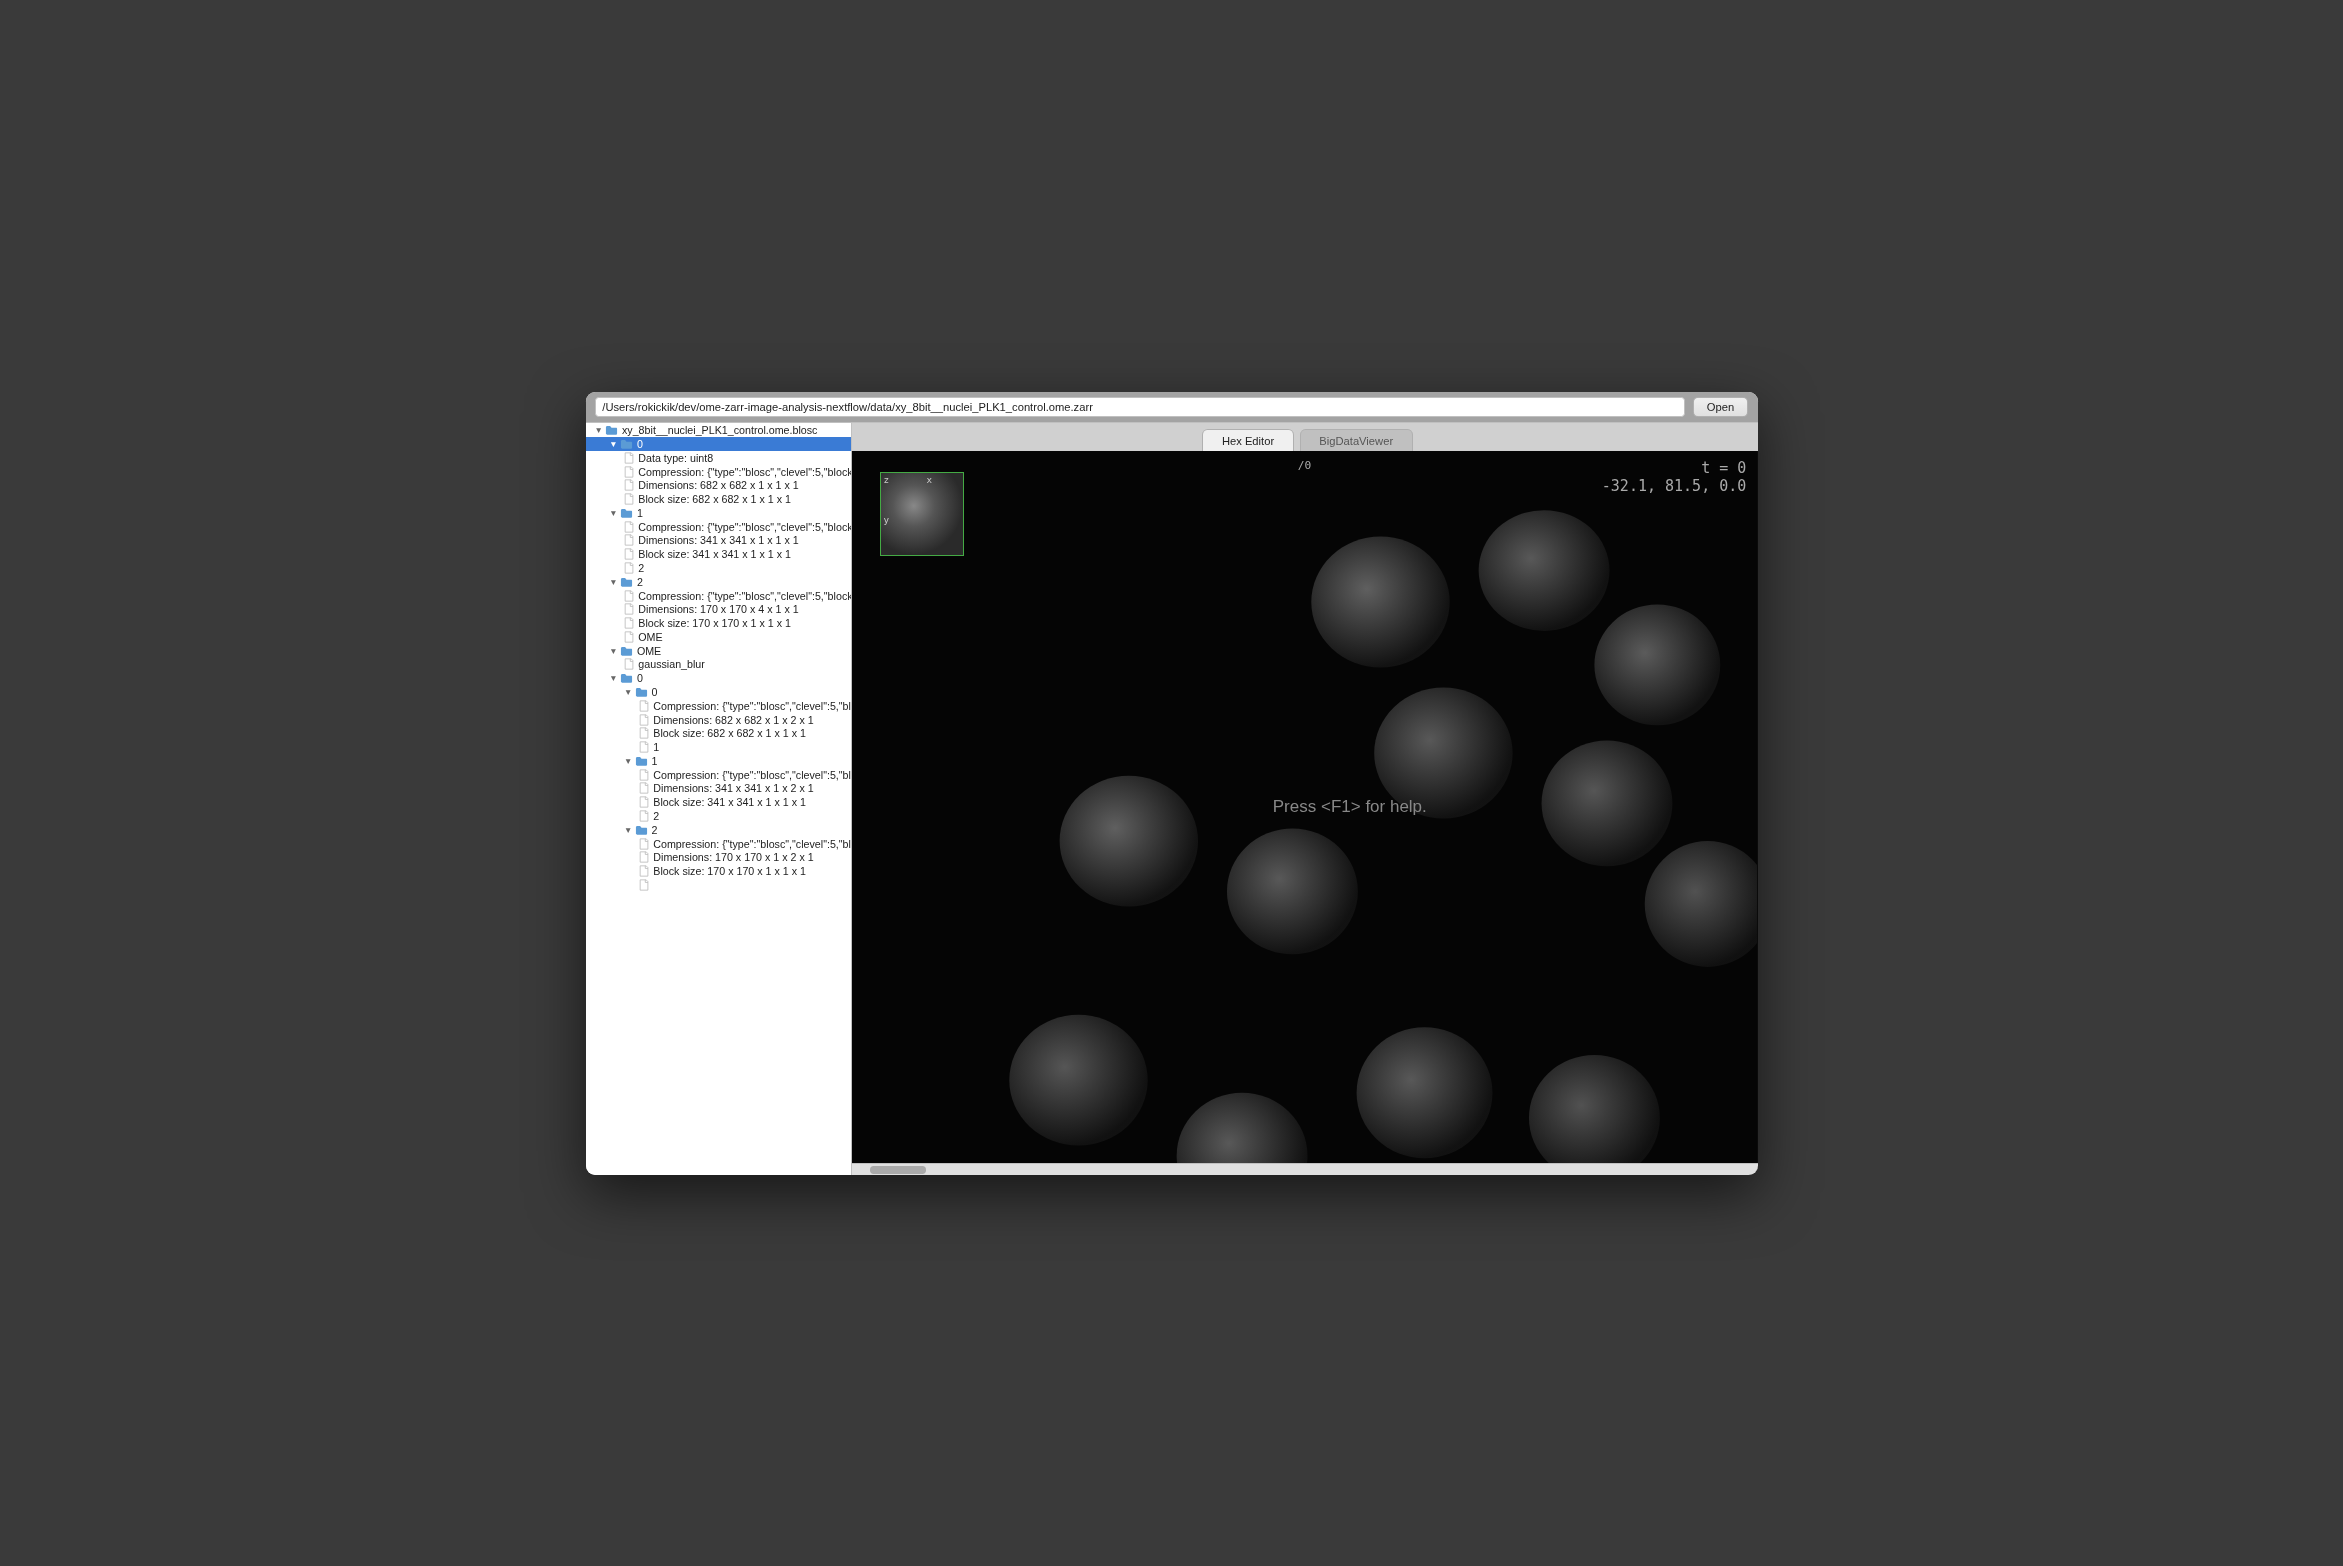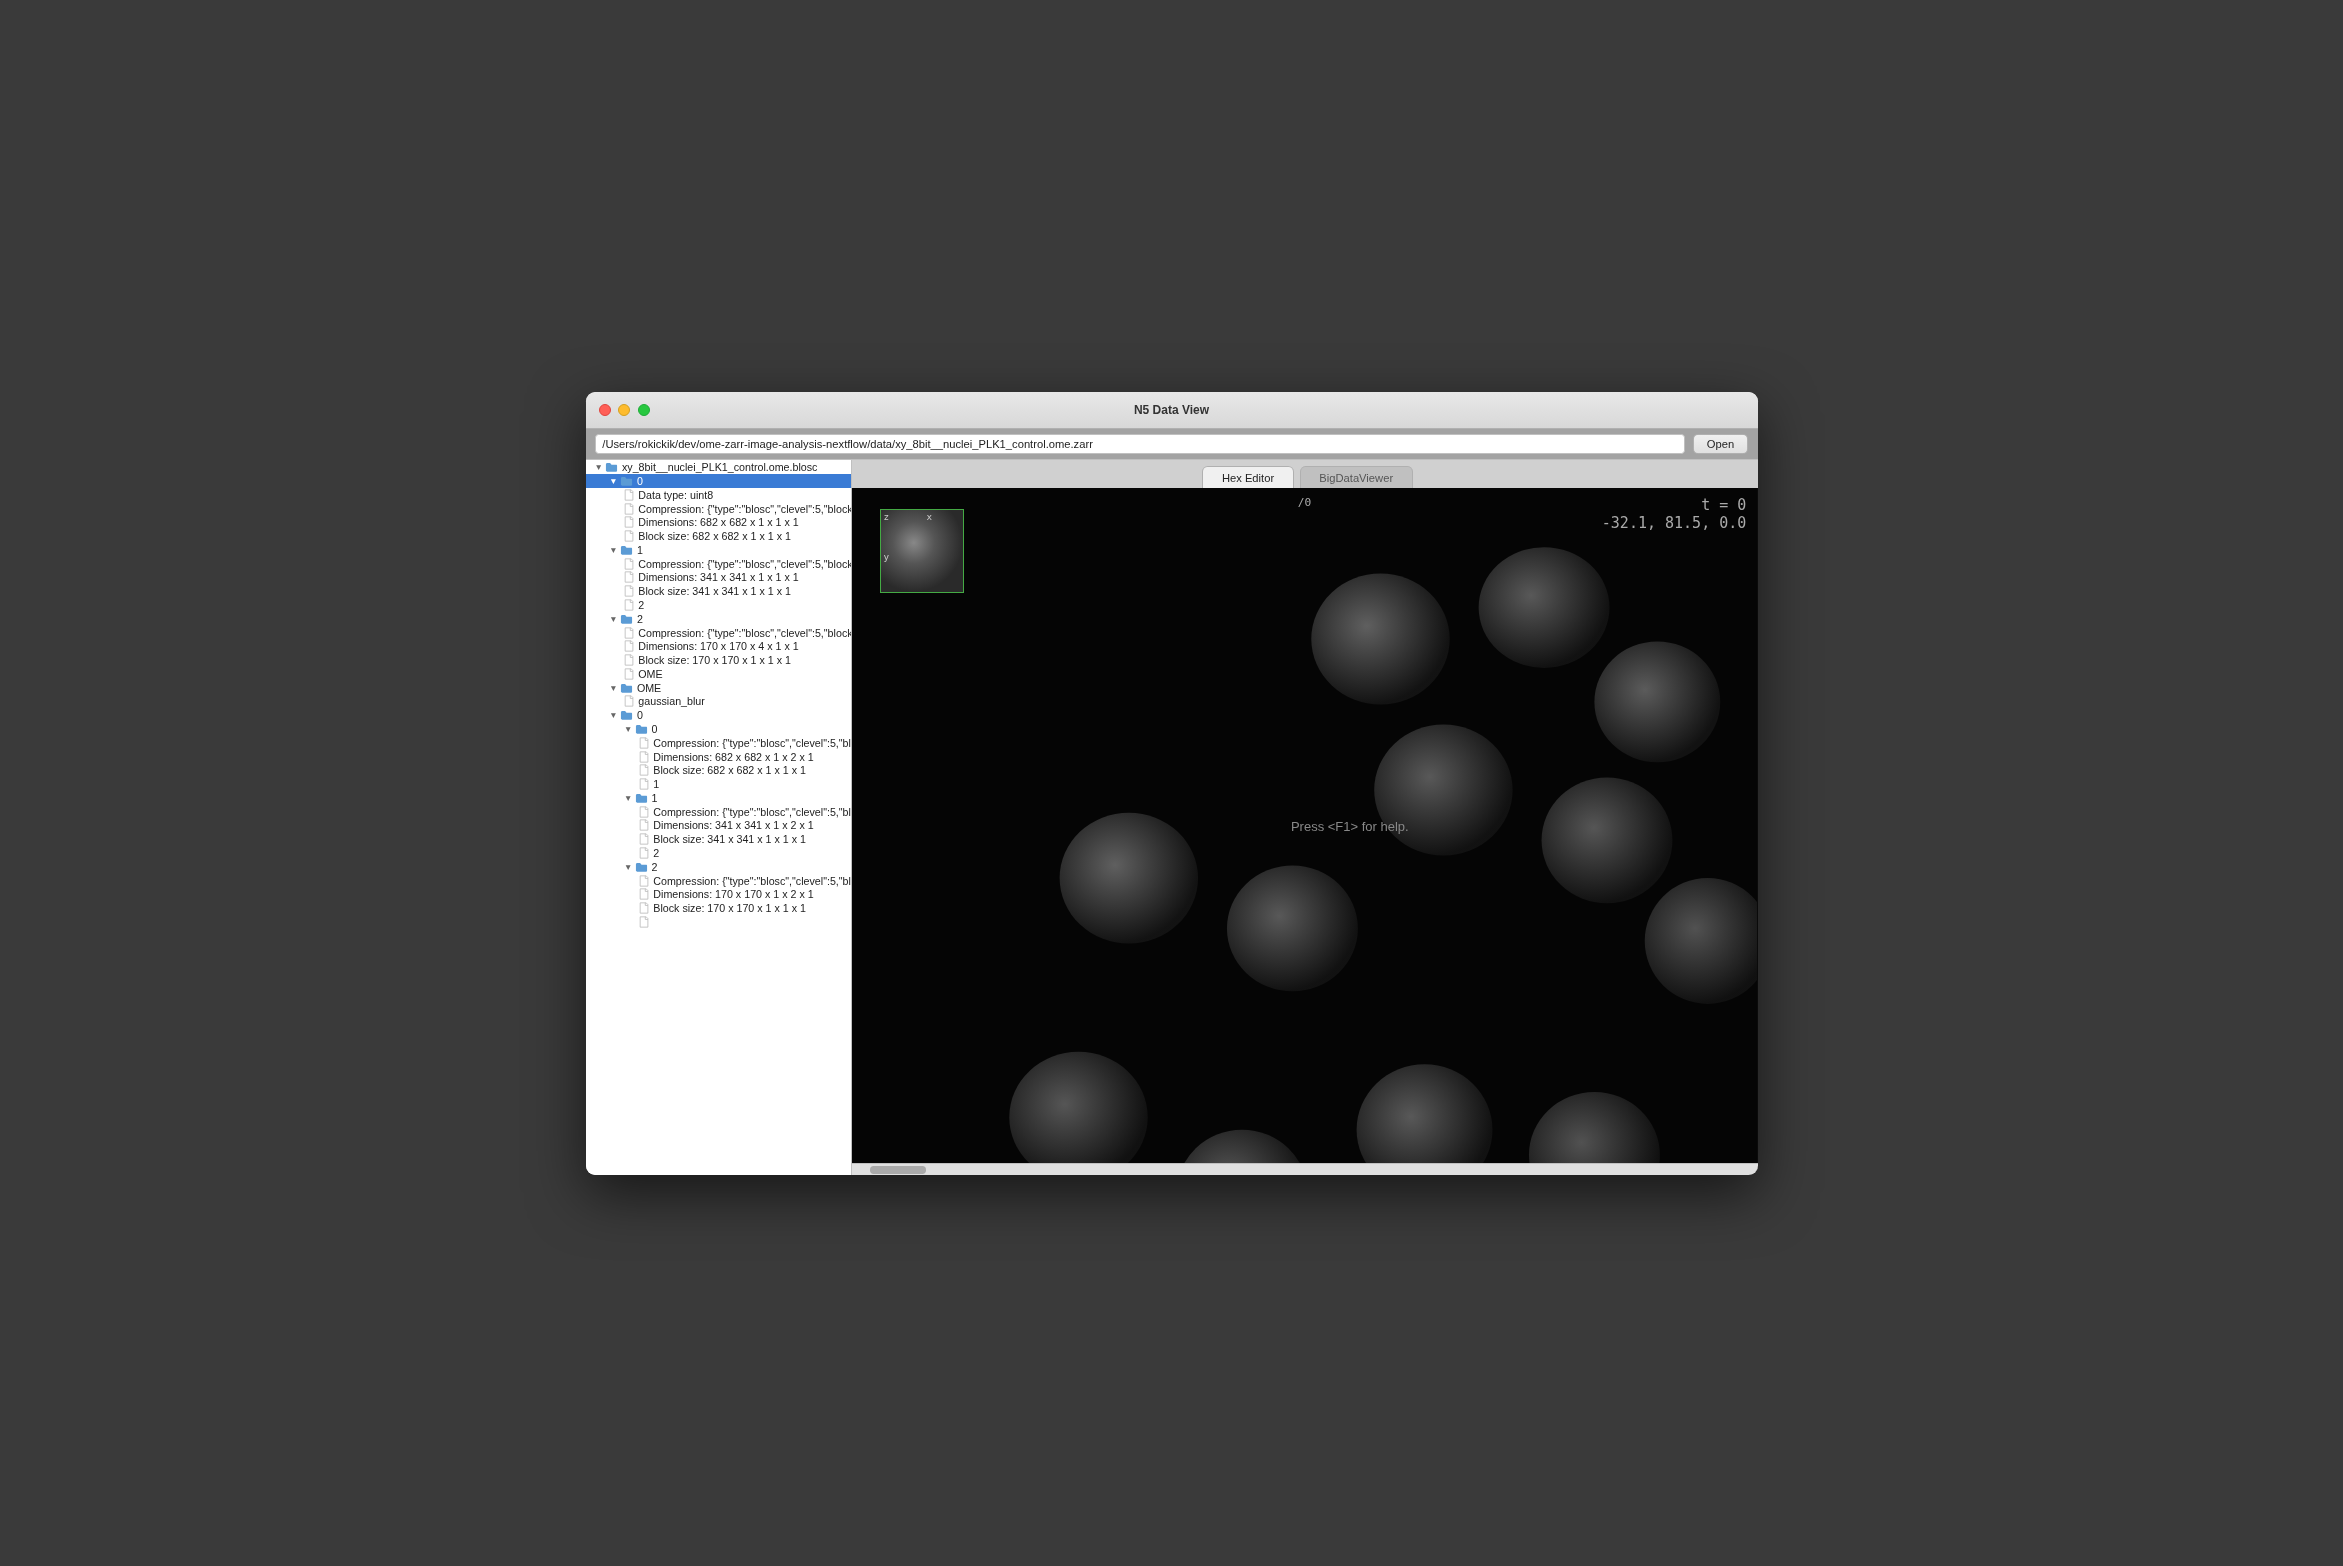--- a/index.html
+++ b/index.html
@@ -207,21 +207,21 @@
       font-size: 15px;
       font-family: monospace;
       text-align: right;
     }
     .help-text {
       position: absolute;
       top: 50%;
       left: 55%;
       transform: translate(-50%, -50%);
       color: #888;
-      font-size: 13px;
+      font-size: 17px;
       font-weight: 500;
       font-family: -apple-system, sans-serif;
     }
     
     .thumbnail-box {
       position: absolute;
       top: 20.5px;
       left: 28px;
       width: 84px;
       height: 84px;
@@ -279,28 +279,20 @@
       height: 7.5px;
       background: #aaa;
       border-radius: 3.7px;
     }
   </style>
 </head>
 <body>
 
 <div class="window">
 
-  <div class="title-bar">
-    <div class="traffic-lights">
-      <div class="traffic-light tl-red"></div>
-      <div class="traffic-light tl-yellow"></div>
-      <div class="traffic-light tl-green"></div>
-    </div>
-    <span class="title-text">N5 Data View</span>
-  </div>
 
   <div class="path-bar">
     <input class="path-input" type="text" value="/Users/rokickik/dev/ome-zarr-image-analysis-nextflow/data/xy_8bit__nuclei_PLK1_control.ome.zarr" style="">
     <button class="open-button">Open</button>
   </div>
 
   <div class="main-content">
 
     <div class="left-panel">
 

